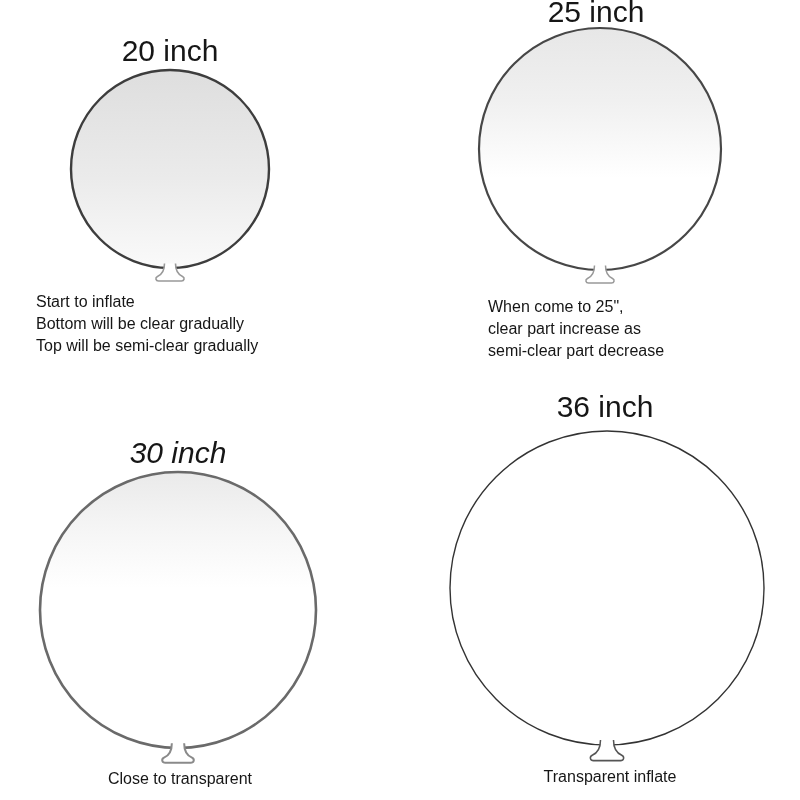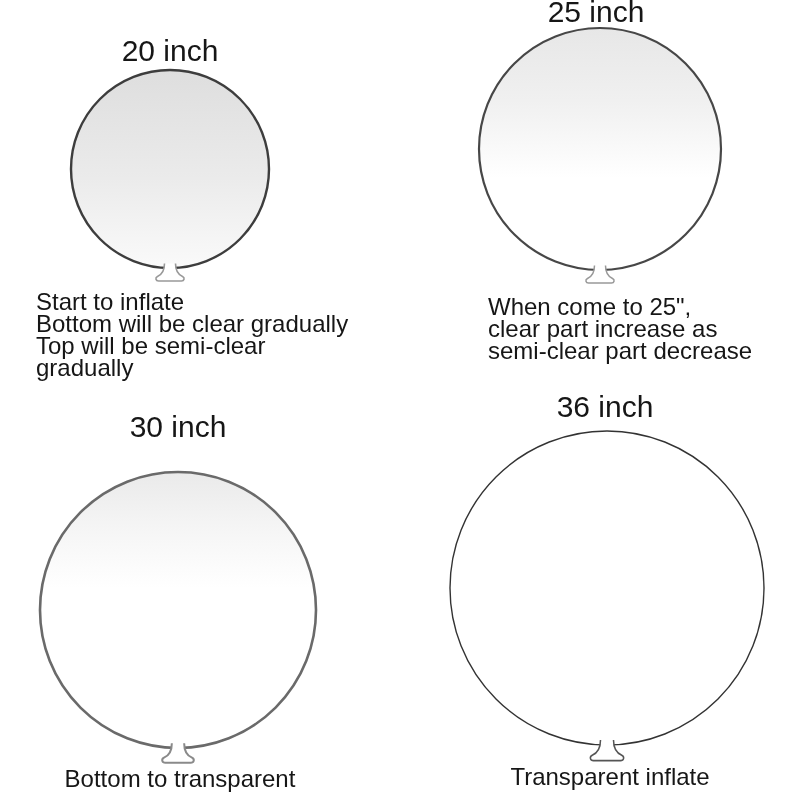--- a/index.html
+++ b/index.html
@@ -19,21 +19,21 @@
   .balloon-title {
     position: absolute;
     font-size: 30px;
     line-height: 30px;
     text-align: center;
     white-space: nowrap;
     color: #161616;
   }
   .balloon-caption {
     position: absolute;
-    font-size: 24px;
+    font-size: 16px;
     line-height: 22px;
     white-space: pre-line;
     color: #161616;
   }
   .balloon-caption.align-left { text-align: left; }
   .balloon-caption.align-center { text-align: center; }
   .balloon-svg {
     position: absolute;
     overflow: visible;
   }
@@ -72,35 +72,35 @@
       </linearGradient>
     </defs>
     <circle cx="125" cy="125" fill="url(#grad1)" r="121" stroke="#474747" stroke-width="2.2"></circle>
     <path d="M -5.5 -3 C -5.5 3 -7 7.5 -12.5 10 C -15.2 11.4 -14.2 14.5 -11.5 14.5 L 11.5 14.5 C 14.2 14.5 15.2 11.4 12.5 10 C 7 7.5 5.5 3 5.5 -3" transform="translate(125,244.5)" fill="#ffffff" stroke-linejoin="round" stroke="#999999" stroke-width="1.5"></path>
   </svg>
 
   <div class="balloon-caption align-left" style="left:488px; top:296px; width:300px;">When come to 25",
 clear part increase as
 semi-clear part decrease</div>
 
-  <div class="balloon-title" style="left:78px; top:412px; width:200px;">30 inch</div>
+  <div class="balloon-title" style="left:78px; top:438px; width:200px;font-style:italic;">30 inch</div>
 
   <svg class="balloon-svg" style="left:36px; top:468px;" width="284" height="302">
     <defs>
       <linearGradient id="grad2" x1="0" y1="0" x2="0" y2="1">
         <stop offset="0%" stop-color="#eaeaea"></stop>
         <stop offset="22%" stop-color="#f6f6f6"></stop>
         <stop offset="42%" stop-color="#ffffff"></stop>
       </linearGradient>
     </defs>
     <circle cx="142" cy="142" fill="url(#grad2)" r="138" stroke="#6a6a6a" stroke-width="2.6"></circle>
     <path d="M -5.5 -3 C -5.5 3 -7 7.5 -12.5 10 C -15.2 11.4 -14.2 14.5 -11.5 14.5 L 11.5 14.5 C 14.2 14.5 15.2 11.4 12.5 10 C 7 7.5 5.5 3 5.5 -3" transform="translate(142,278.5) scale(1.12)" fill="#ffffff" stroke-linejoin="round" stroke="#8a8a8a" stroke-width="1.8"></path>
   </svg>
 
-  <div class="balloon-caption align-center" style="left:48px; top:768px; width:264px;">Bottom to transparent</div>
+  <div class="balloon-caption align-center" style="left:48px; top:768px; width:264px;">Close to transparent</div>
 
   <div class="balloon-title" style="left:505px; top:392px; width:200px;">36 inch</div>
 
   <svg class="balloon-svg" style="left:447px; top:428px;" width="320" height="340">
     <defs>
       <linearGradient id="grad3" x1="0" y1="0" x2="0" y2="1">
         <stop offset="0%" stop-color="#ffffff"></stop>
         <stop offset="50%" stop-color="#ffffff"></stop>
         <stop offset="100%" stop-color="#ffffff"></stop>
       </linearGradient>

